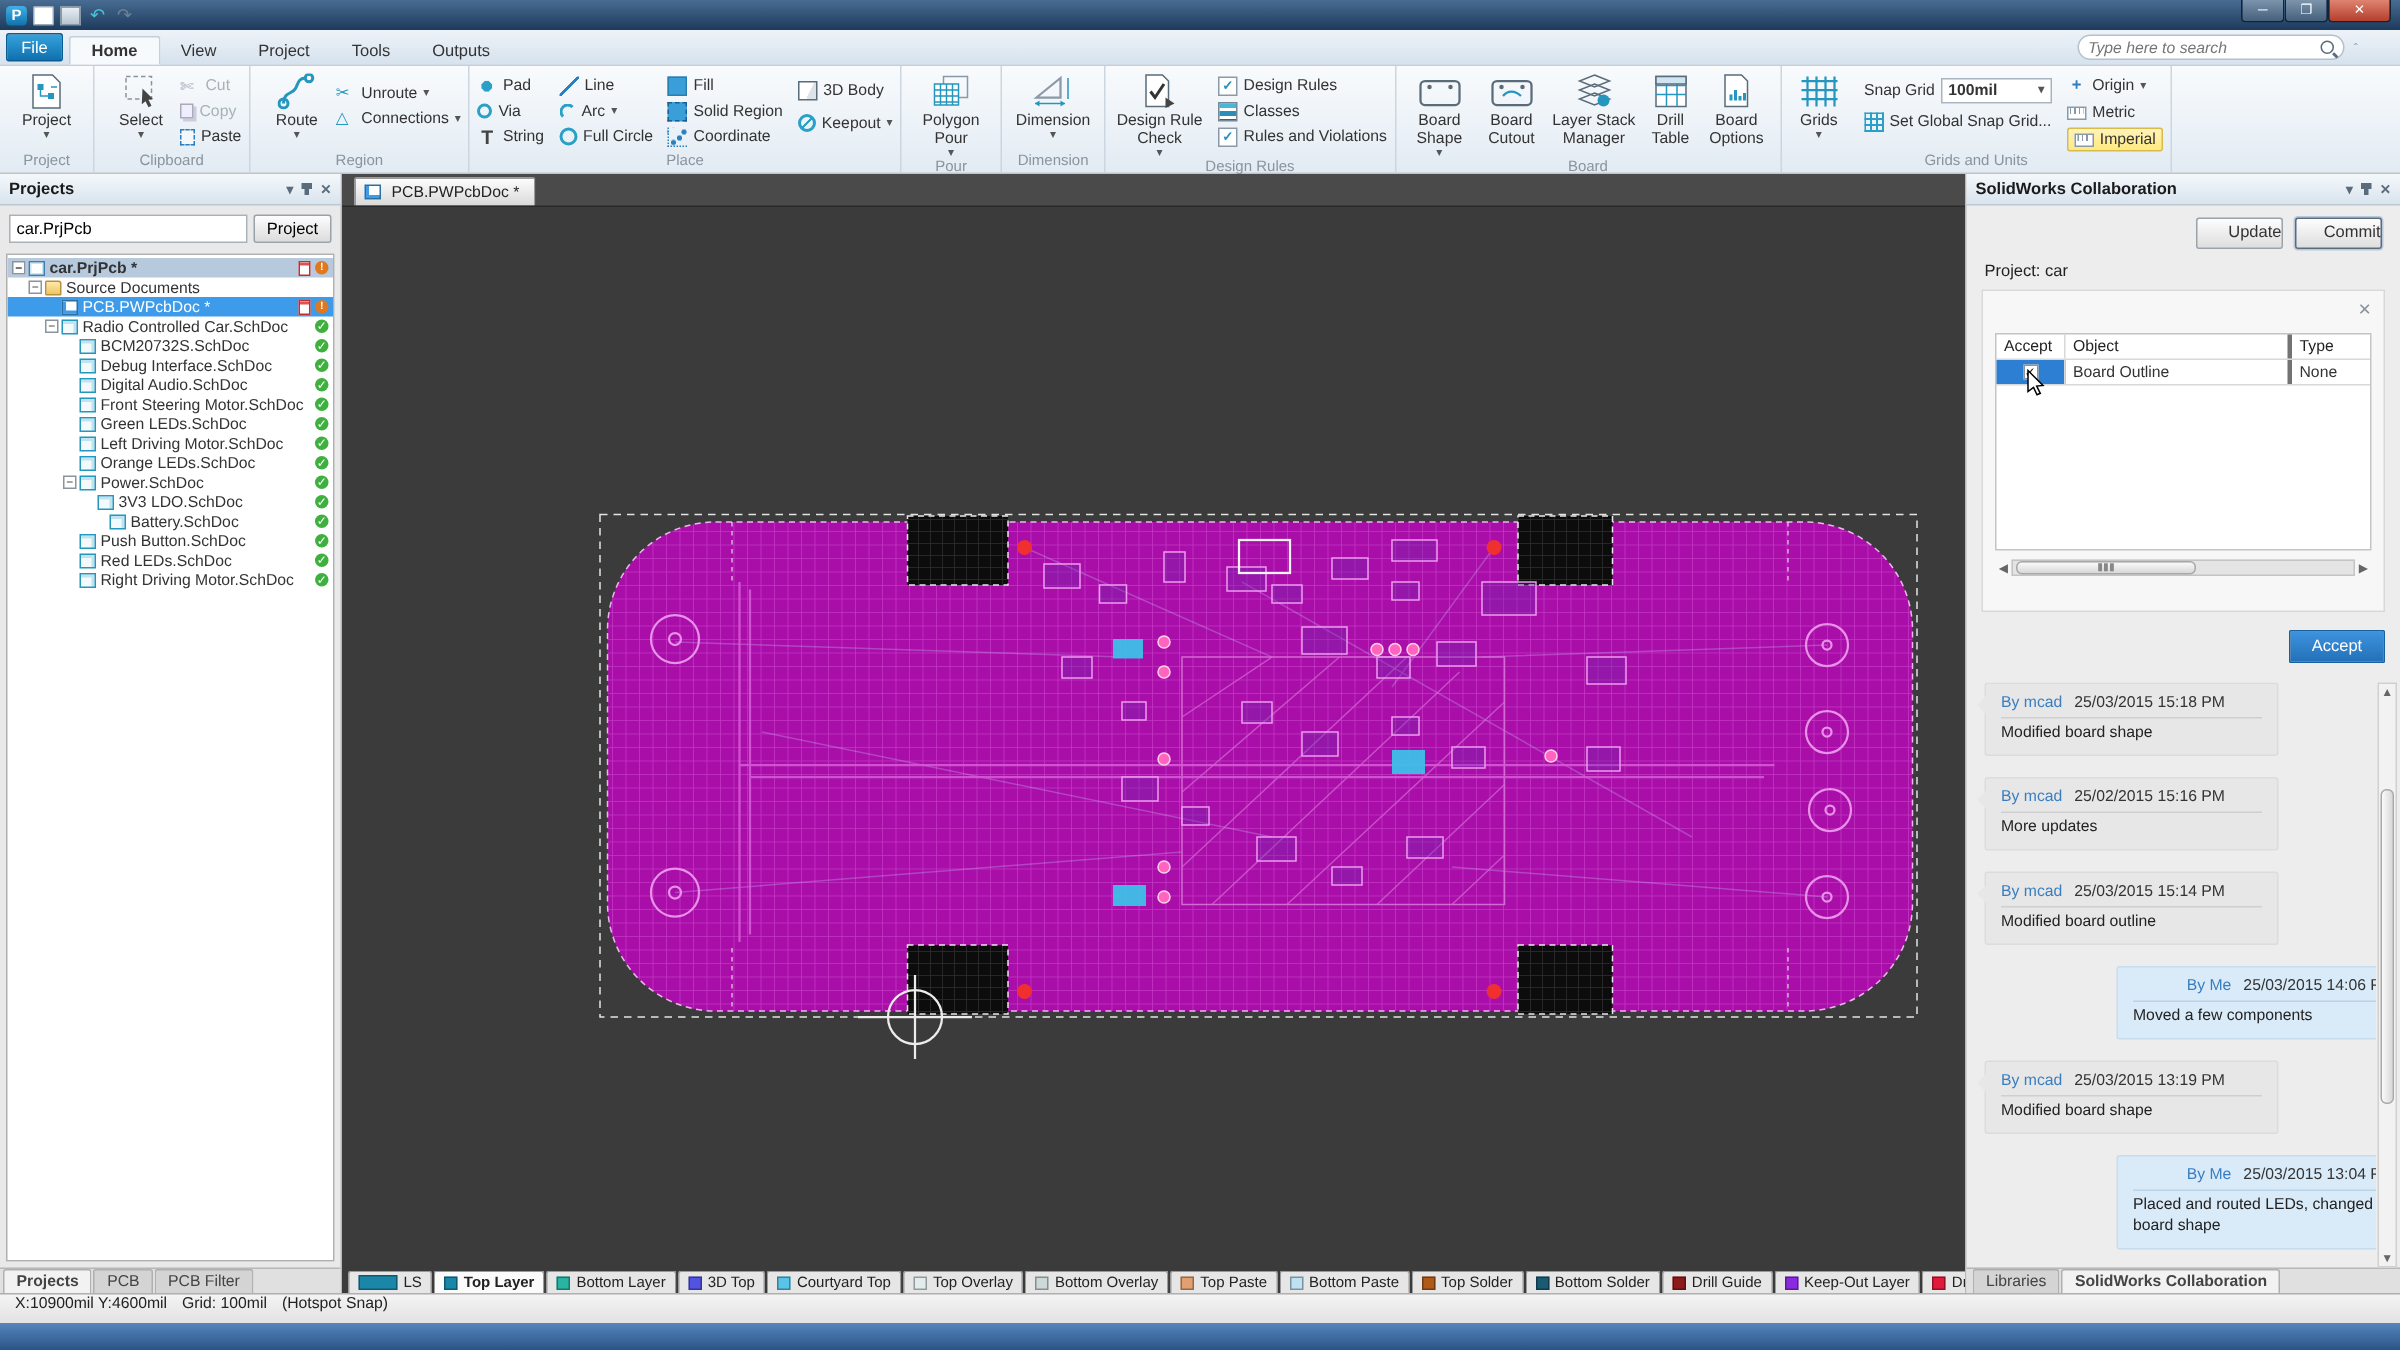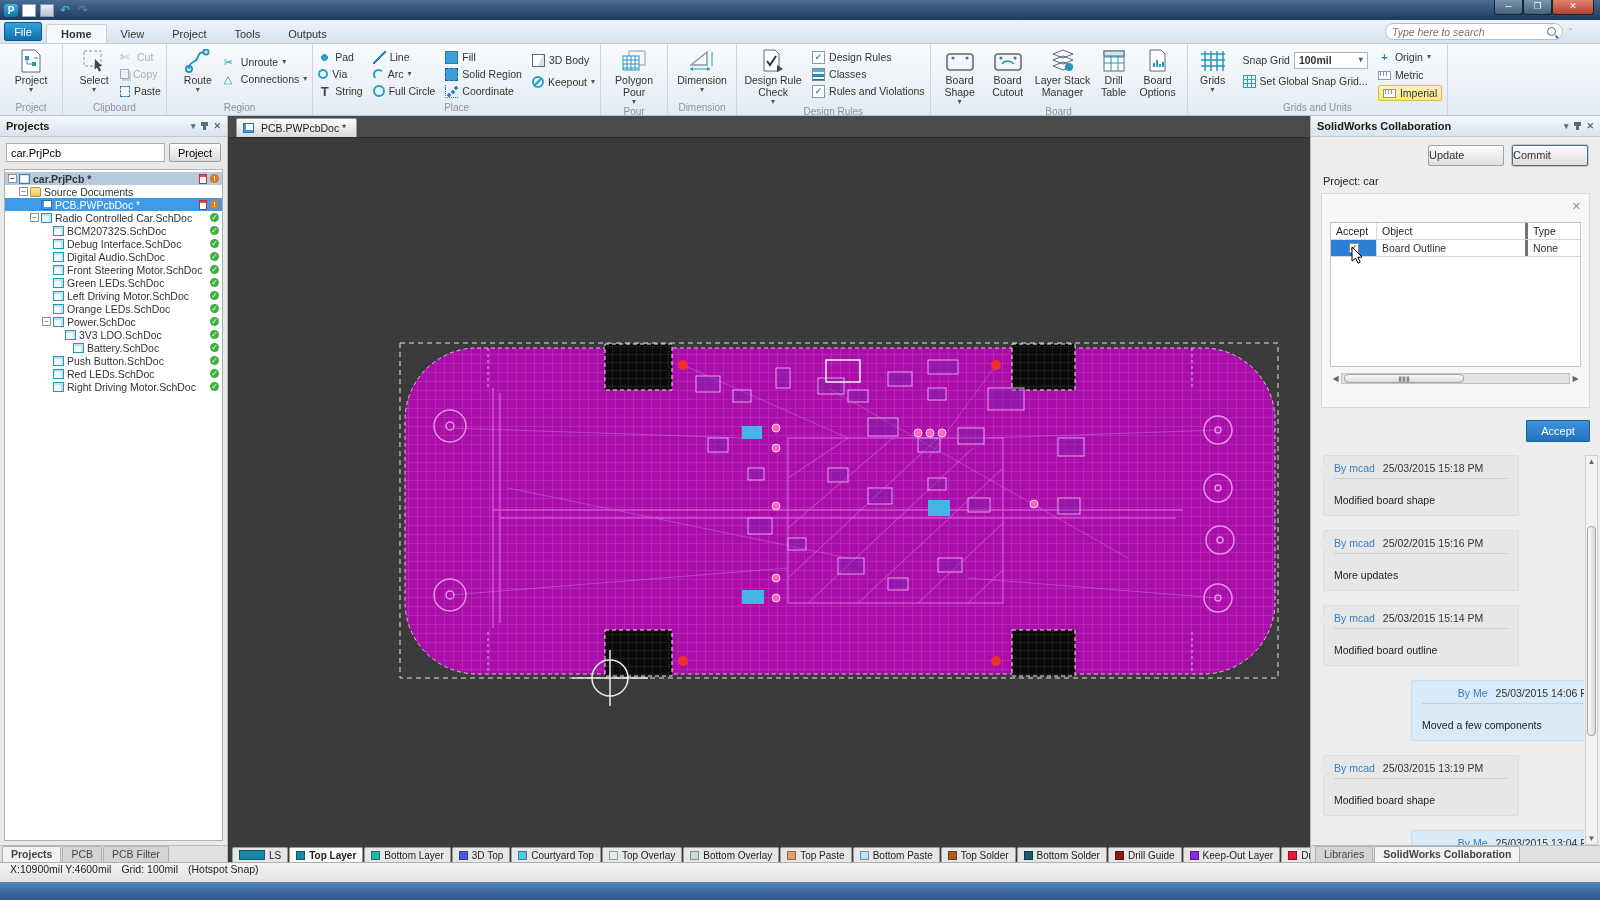--- a/index.html
+++ b/index.html
@@ -97,42 +97,42 @@
   #canvas{flex:1;position:relative;overflow:hidden;background:#3b3b3b;}
   #layerbar{height:17px;background:#3b3b3b;display:flex;align-items:flex-end;gap:1px;padding-left:4px;overflow:hidden;}
   .ltab{background:#e6e6e6;border:1px solid #9a9a9a;border-bottom:none;border-radius:2px 2px 0 0;height:15px;display:flex;align-items:center;gap:4px;padding:0 6px;font-size:10px;color:#222;white-space:nowrap;}
   .ltab.active{background:#fbfbfb;font-weight:bold;}
   .lsw{width:9px;height:9px;border:1px solid rgba(0,0,0,.35);flex:none;}
   .lstab .lsw{width:26px;height:10px;}
   
   #rightpanel{width:290px;background:#ededed;border-left:1px solid #b8b8b8;display:flex;flex-direction:column;position:relative;}
   #collabbody{flex:1;position:relative;overflow:hidden;}
   #updatecommit{position:absolute;right:12px;top:8px;display:flex;gap:8px;}
-  .cbtn{width:76px;height:21px;background:linear-gradient(#fdfdfd,#dedede);border:1px solid #9aa2aa;border-radius:2px;text-align:left;line-height:19px;font-size:11px;color:#333;}
+  .cbtn{width:58px;height:21px;background:linear-gradient(#fdfdfd,#dedede);border:1px solid #9aa2aa;border-radius:2px;text-align:right;line-height:19px;font-size:11px;color:#333;}
   .cbtn.default{border:1px solid #5a6b7c;box-shadow:0 0 0 1px #b8c8d8;}
   #projlabel{position:absolute;left:12px;top:38px;font-size:11px;color:#222;}
   #card{position:absolute;left:10px;right:10px;top:56px;height:215px;background:#f7f7f7;border:1px solid #d8d8d8;}
   #cardclose{position:absolute;right:8px;top:6px;color:#8a949e;font-size:11px;}
   #collabtable{position:absolute;left:8px;right:8px;top:28px;bottom:40px;background:#fff;border:1px solid #c4c4c4;font-size:10.5px;}
   .throw{display:flex;border-bottom:1px solid #d8d8d8;height:17px;align-items:center;}
   .thc{padding:0 5px;}
   .c-accept{width:46px;border-right:1px solid #d8d8d8;height:100%;display:flex;align-items:center;}
   .c-object{flex:1;border-right:3px solid #737373;height:100%;display:flex;align-items:center;}
   .c-type{width:52px;height:100%;display:flex;align-items:center;}
   .acceptcell-sel{background:#2d7fd3;justify-content:center;position:relative;}
   .cb{width:10px;height:10px;background:#fff;border:1px solid #8a949e;color:#222;font-size:9px;line-height:9px;text-align:center;}
   #hscroll{position:absolute;left:8px;right:8px;bottom:22px;height:13px;display:flex;align-items:center;}
   .harrow{width:11px;height:11px;color:#666;font-size:8px;line-height:11px;text-align:center;}
   .htrack{flex:1;height:11px;background:#e4e4e4;border:1px solid #c4c4c4;position:relative;}
   .hthumb{position:absolute;left:2px;top:0;width:120px;height:9px;background:linear-gradient(#fafafa,#d8d8d8);border:1px solid #a8a8a8;border-radius:4px;color:#888;font-size:7px;text-align:center;line-height:8px;}
   #acceptbtn{position:absolute;right:10px;top:283px;width:64px;height:22px;background:linear-gradient(#3d93dd,#2371b8);border:1px solid #1a5f9e;color:#fff;text-align:center;line-height:20px;font-size:11px;border-radius:1px;}
   #feed{position:absolute;left:4px;right:16px;top:318px;bottom:0;overflow:hidden;}
   .msg{background:#e7e7e7;border:1px solid #dcdcdc;border-radius:2px;margin:0 0 14px 8px;padding:6px 10px 8px;width:196px;position:relative;}
   .msg.me{background:#d9eaf8;border-color:#c6dcef;margin-left:96px;}
-  .msghdr{display:flex;gap:8px;align-items:baseline;border-bottom:1px solid #cfcfcf;padding-bottom:4px;margin-bottom:14px;}
+  .msghdr{display:flex;gap:8px;align-items:baseline;border-bottom:1px solid #cfcfcf;padding-bottom:4px;margin-bottom:2px;}
   .msg.me .msghdr{border-color:#b9d3e8;justify-content:flex-end;}
   .msgby{color:#3a7ebf;font-size:10.5px;}
   .msgtime{color:#333;font-size:10.5px;}
   .msgtext{color:#222;font-size:10.5px;line-height:14px;}
   .msg:before{content:"";position:absolute;left:-6px;top:8px;border:6px solid transparent;border-right-color:#e7e7e7;border-left:none;}
   .msg.me:before{left:auto;right:-6px;border:6px solid transparent;border-left-color:#d9eaf8;border-right:none;}
   #vscroll{position:absolute;right:2px;top:318px;bottom:0;width:13px;background:#f2f2f2;border:1px solid #d0d0d0;}
   .varrow{position:absolute;left:0;width:11px;height:11px;color:#666;font-size:8px;text-align:center;line-height:11px;}
   #vthumb{position:absolute;left:1px;top:70px;width:9px;height:210px;background:linear-gradient(90deg,#fafafa,#d8d8d8);border:1px solid #a8a8a8;border-radius:4px;}
   #rightbottomtabs{height:17px;display:flex;align-items:flex-end;background:#e0e0e0;border-top:1px solid #b8b8b8;padding-left:4px;}

